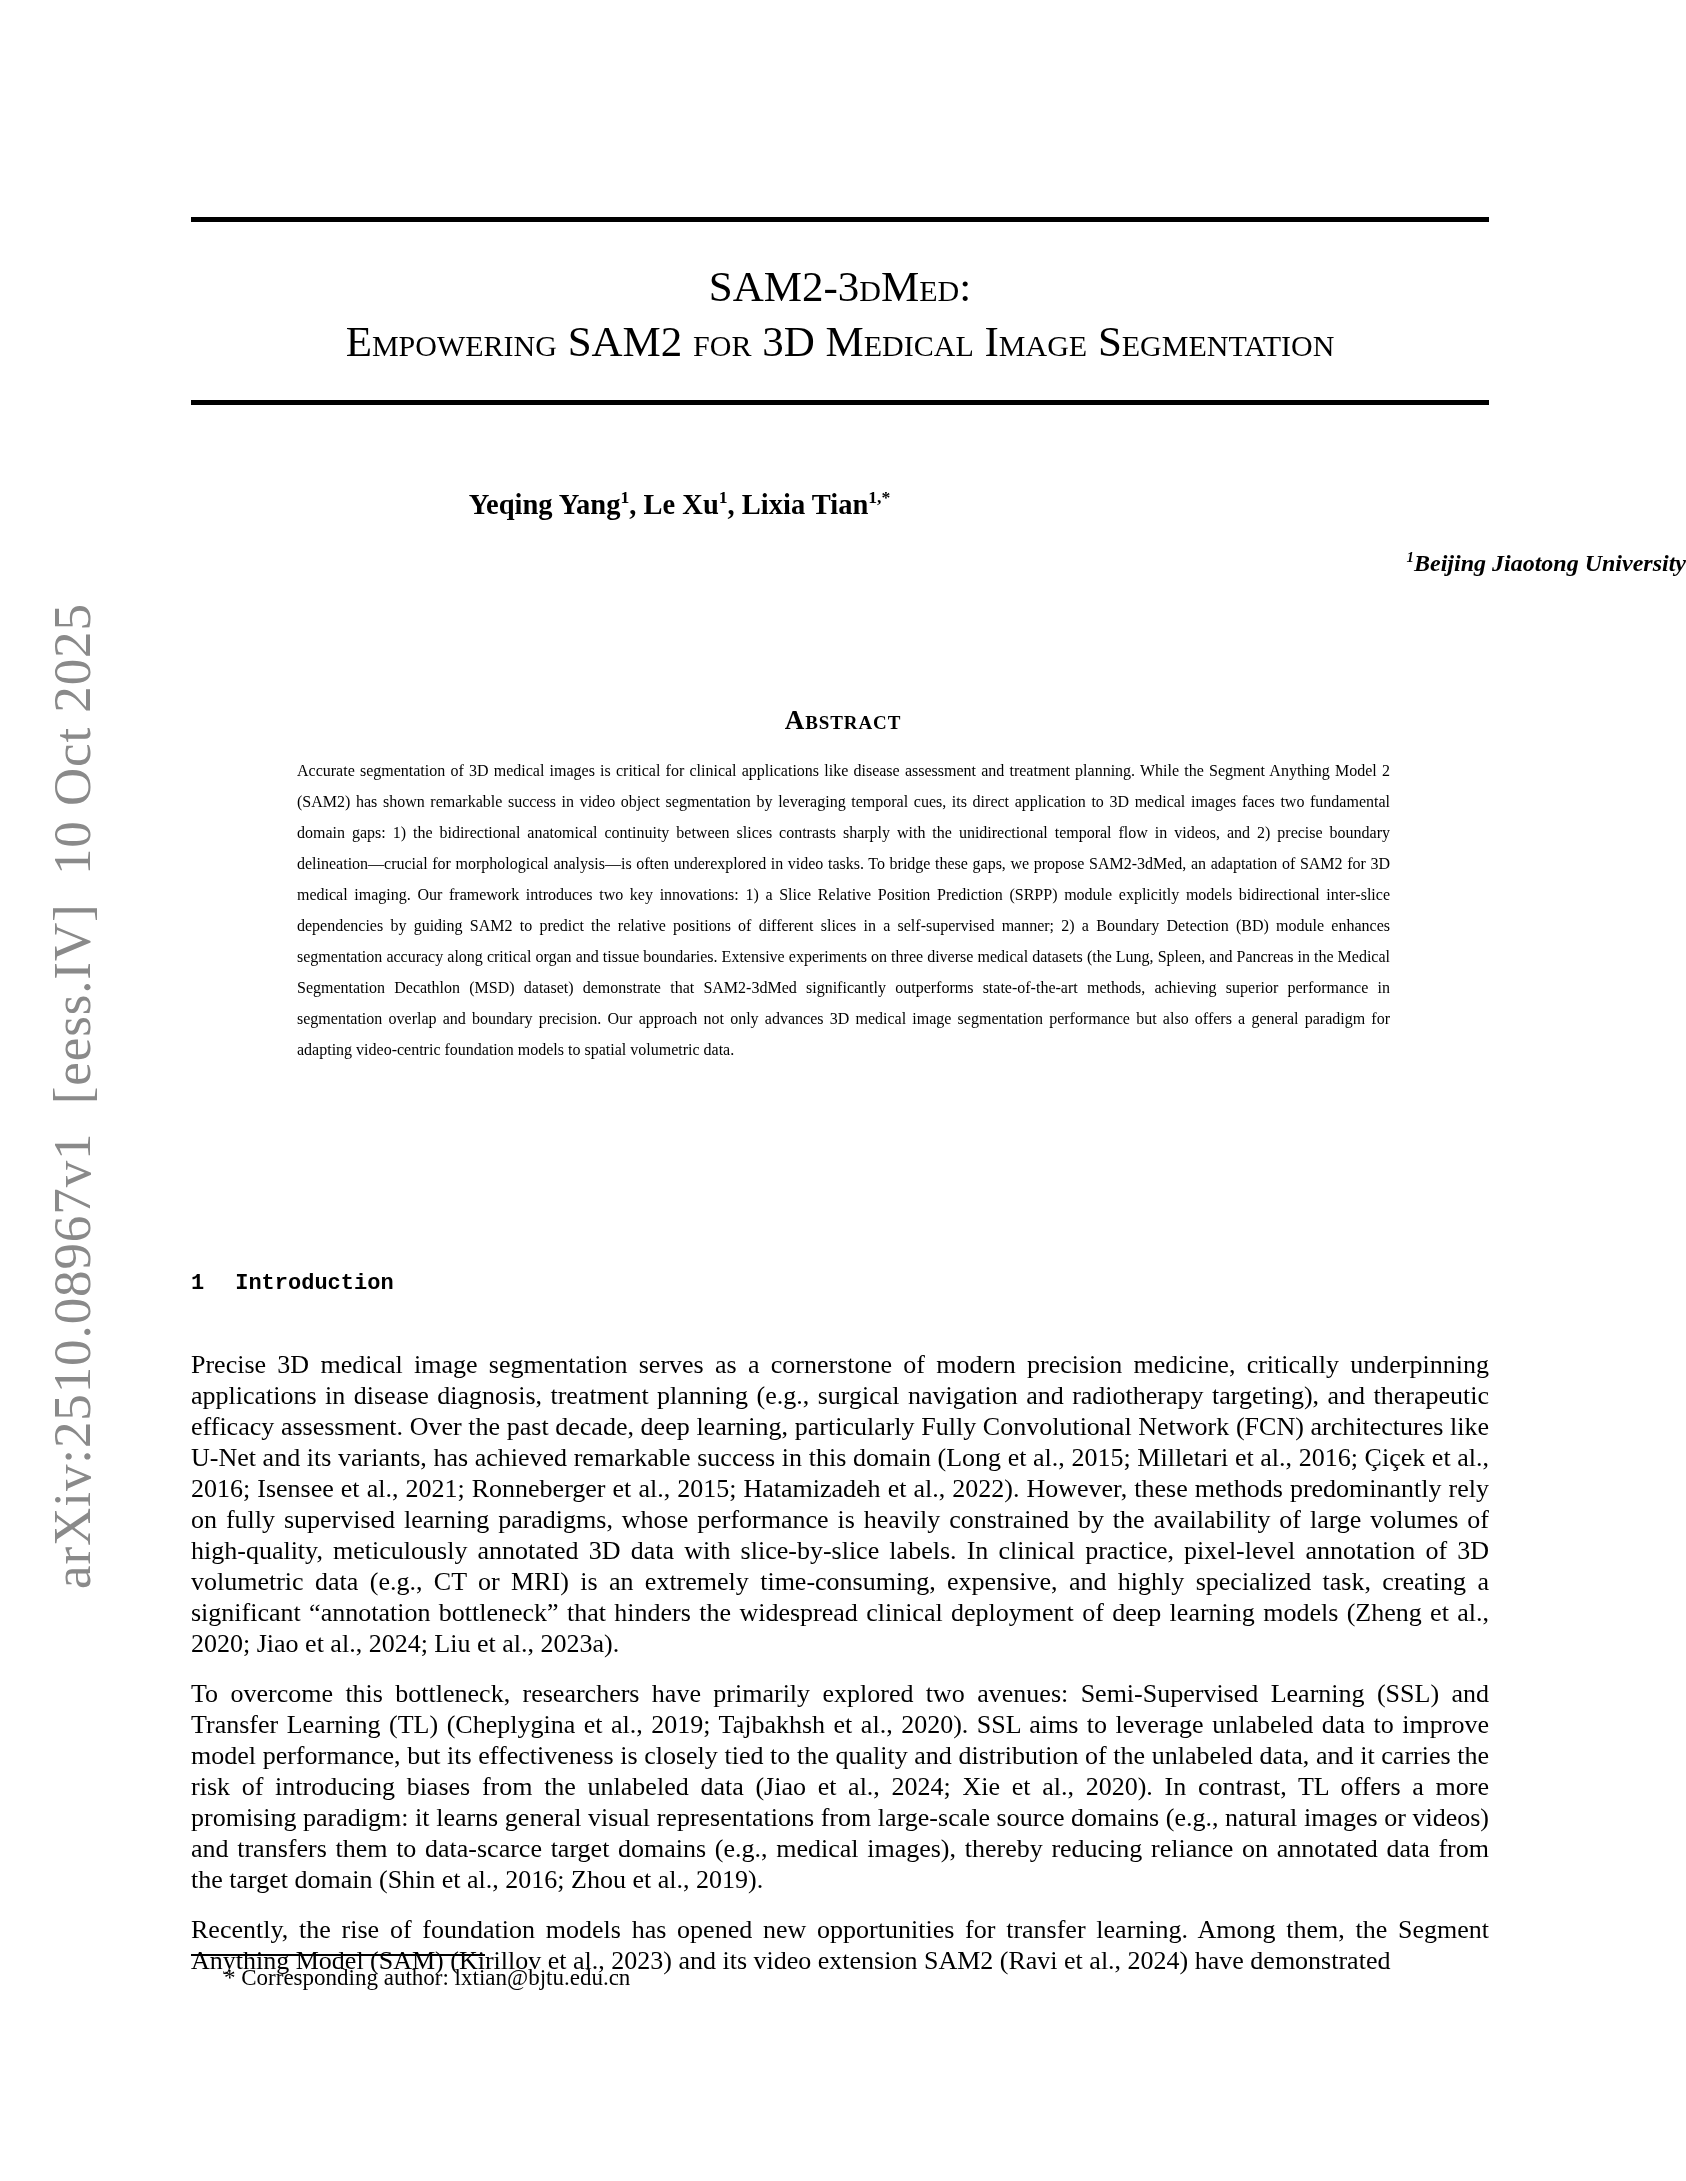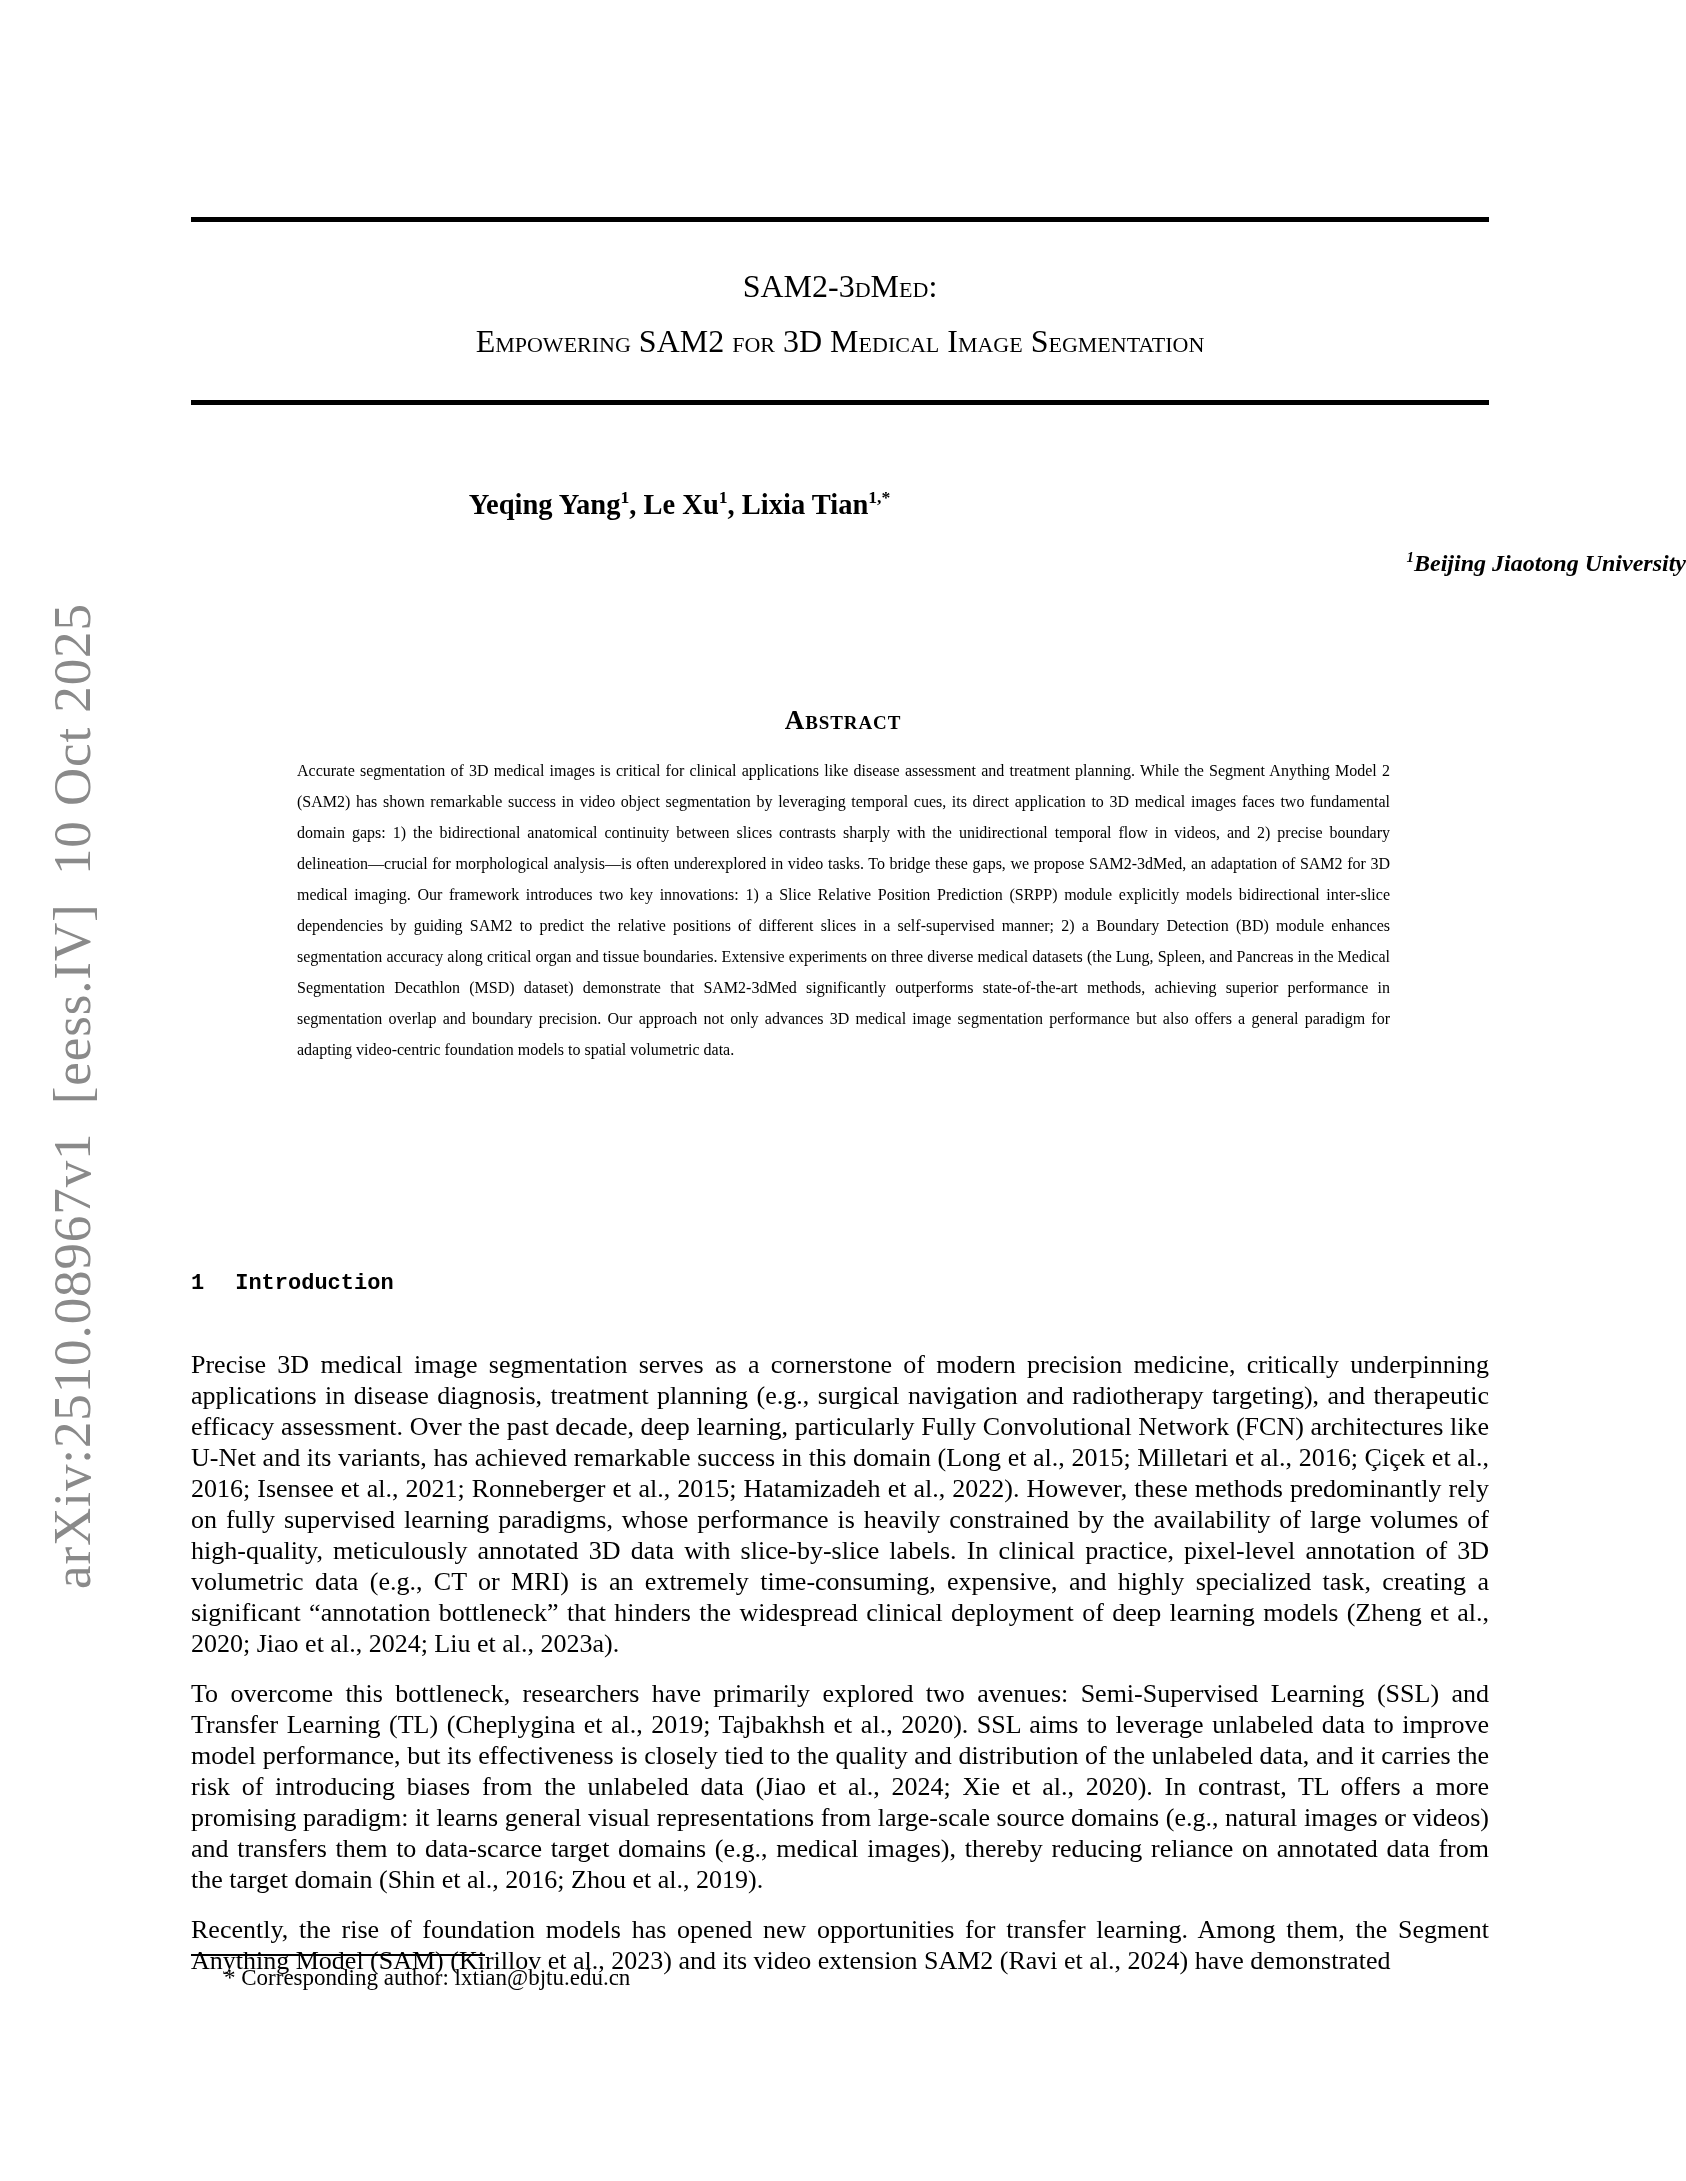--- a/index.html
+++ b/index.html
@@ -36,21 +36,21 @@
   }
   .rule-top { top: 217px; }
   .rule-mid { top: 400px; }
 
   .title-block {
     position: absolute;
     left: 191px;
     top: 259px;
     width: 1298px;
     text-align: center;
-    font-size: 32px;
+    font-size: 43px;
     line-height: 55px;
     font-variant: small-caps;
     white-space: nowrap;
   }
 
   .authors {
     position: absolute;
     left: 0;
     top: 487px;
     width: 1359px;

